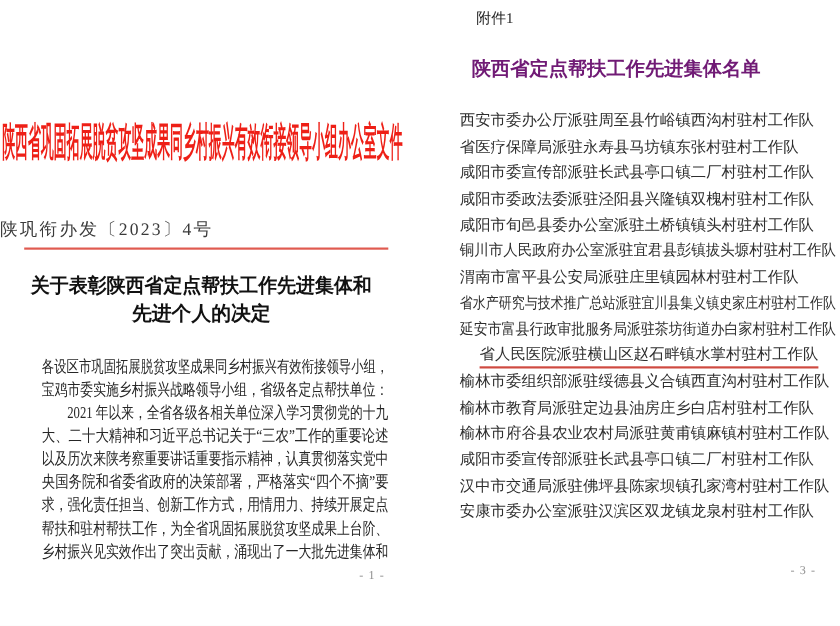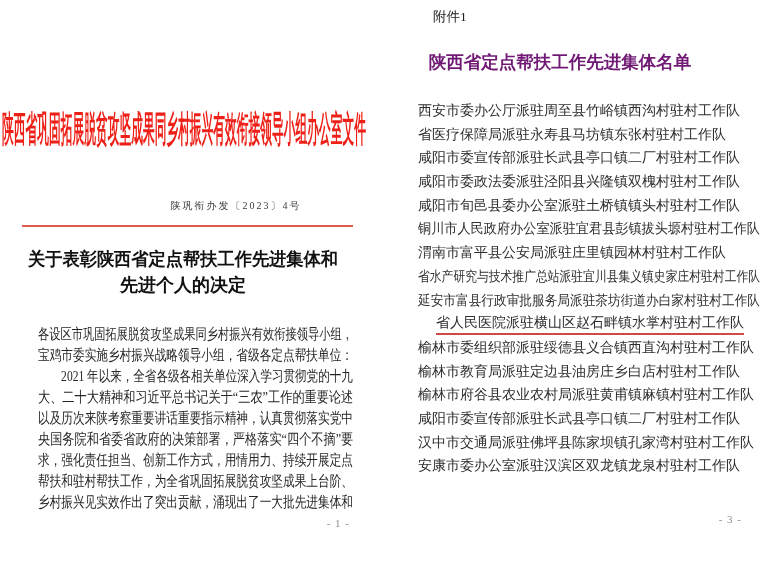--- a/index.html
+++ b/index.html
@@ -15,21 +15,21 @@
   .letterhead {
     position:absolute; left:2px; top:104px; width:364px; height:50px;
     display:flex; justify-content:center; align-items:center; overflow:visible;
   }
   .letterhead .fit {
     font-size:36px; font-weight:bold; color:var(--letterhead_red,#ee1f16);
     transform-origin:center center; line-height:46px;
   }
   .doc-number {
     position:absolute; left:0; top:199px; width:376px;
-    text-align:center; font-size:10px; letter-spacing:2px; color:#3a3a3a;margin-left:48px;
+    text-align:left; font-size:16px; letter-spacing:2px; color:#3a3a3a;
   }
   .red-rule {
     position:absolute; left:22px; top:225px; width:331px; height:2px;
     background:var(--rule_red,#e05a50);
   }
   .doc-heading {
     position:absolute; left:28px; top:246px; width:310px;
     font-weight:bold; font-size:18px; line-height:26px; color:#111;
   }
   .hline { display:flex; justify-content:center; height:26px; }

